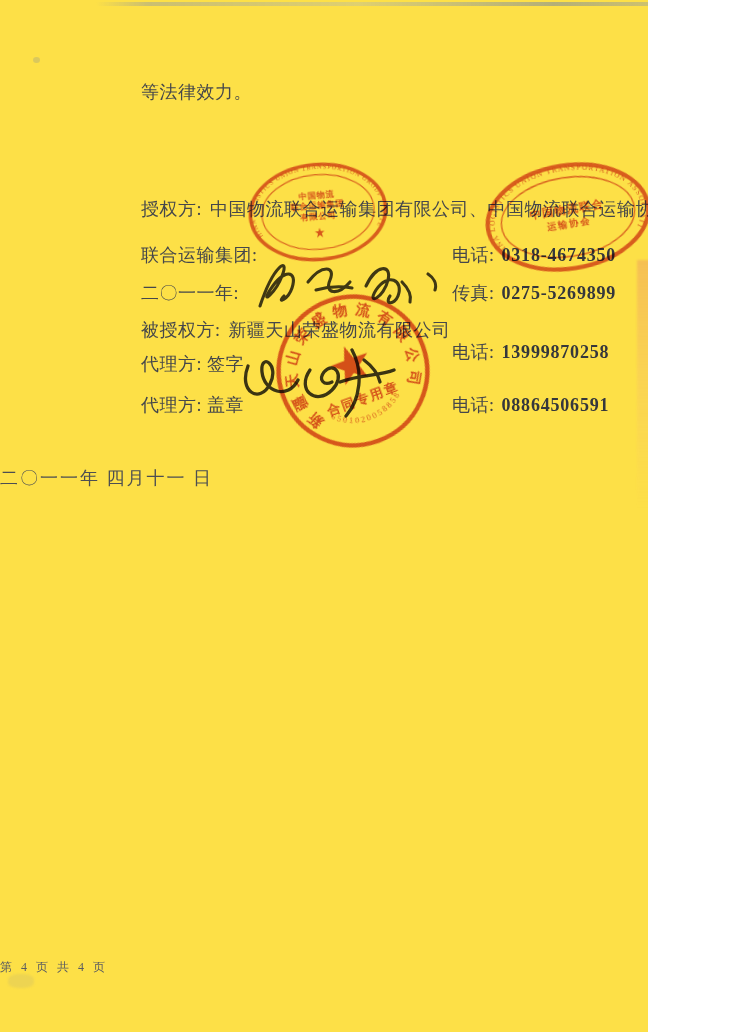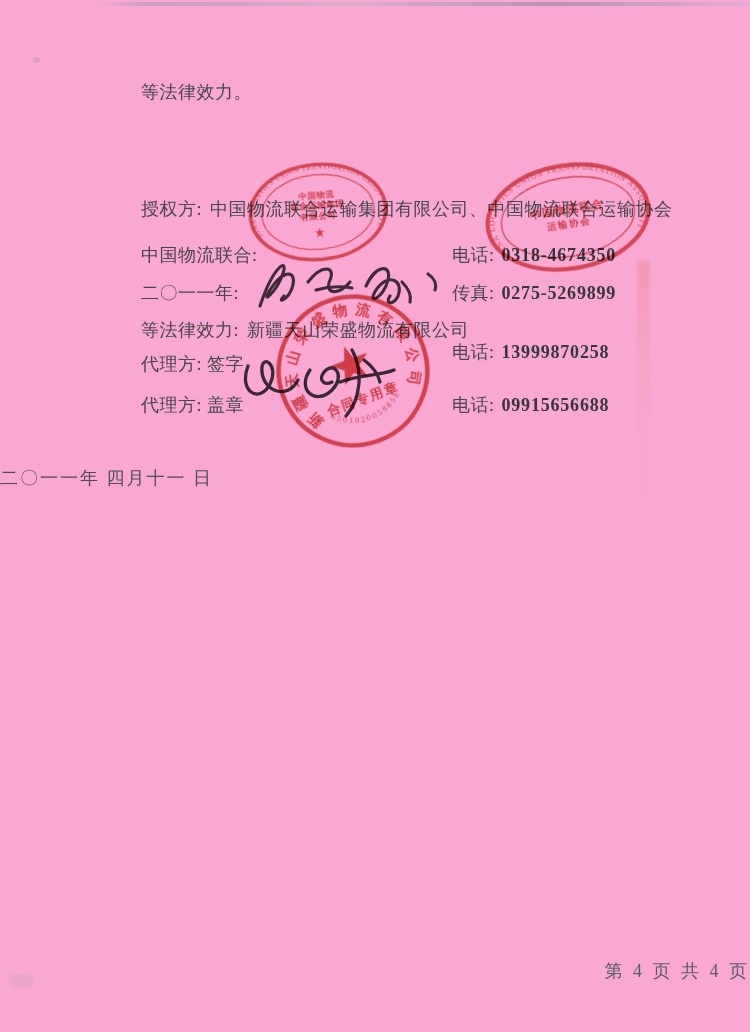--- a/index.html
+++ b/index.html
@@ -1,18 +1,18 @@
 <!DOCTYPE html>
 <html><head>
 <meta charset="utf-8">
 <style>
   html,body{margin:0;padding:0;background:#ffffff;}
   #page{
-    position:relative;width:750px;height:1032px;overflow:hidden;
-    background:#f9a8d4;
+    position:relative;width:648px;height:1032px;overflow:hidden;
+    background:#fde047;
     font-family:"Liberation Serif","DejaVu Serif",serif;
     color:#45474b;
   }
   
   .scan-top-edge{
     position:absolute;left:96px;top:2px;width:654px;height:4px;
     background:linear-gradient(90deg,rgba(150,150,150,0) 0%,rgba(140,150,165,.45) 8%,rgba(165,178,190,.35) 40%,rgba(120,135,160,.55) 70%,rgba(170,180,195,.25) 100%);
     filter:blur(.4px);
   }
   .scan-dot{
@@ -29,21 +29,21 @@
     filter:blur(1.2px);
   }
   
   .line{position:absolute;font-size:18px;letter-spacing:.5px;white-space:nowrap;}
   .intro{left:141px;top:80px;}
   .row-left{left:141px;}
   .row-right{left:452px;}
   .num{font-weight:600;color:#35373c;margin-left:7px;letter-spacing:.8px;}
   .val{margin-left:8px;}
   .date-line{position:absolute;left:0;right:0;top:466px;font-size:18px;letter-spacing:2px;color:#4c4e52;}
-  .footer-line{position:absolute;left:0;right:0;top:959px;text-align:right;font-size:18px;letter-spacing:3px;color:#5a5c60;padding-left:32px;}
+  .footer-line{position:absolute;left:0;right:0;top:959px;text-align:left;font-size:12px;letter-spacing:3px;color:#5a5c60;}
   
   .stamp{position:absolute;mix-blend-mode:multiply;filter:blur(.3px);}
   .stamp svg{display:block;width:100%;height:100%;}
   .stamp-group{left:246px;top:160px;width:144px;height:104px;transform:rotate(-5deg);opacity:.93;}
   .stamp-assoc{left:482px;top:161px;width:172px;height:112px;transform:rotate(-9deg);opacity:.93;}
   .stamp-seal{left:270px;top:288px;width:166px;height:166px;transform:rotate(-20deg);opacity:.95;}
   .seal-text{font-family:"Liberation Serif","DejaVu Serif",serif;}
   
   .signature{position:absolute;mix-blend-mode:multiply;}
   .sig-legal{left:246px;top:252px;width:196px;height:72px;}
@@ -59,49 +59,49 @@
   <div class="scan-smudge"></div>
   <div class="ink-streak"></div>
 
   <div class="line intro"><span>等法律效力。</span></div>
 
   <div class="line row-left" style="top:197px">
     <span>授权方:</span><span class="val">中国物流联合运输集团有限公司、中国物流联合运输协会</span>
   </div>
 
   <div class="line row-left" style="top:243px">
-    <span>中国物流联合:</span>
+    <span>联合运输集团:</span>
   </div>
   <div class="line row-right" style="top:243px">
     <span>电话:</span><span class="num">0318-4674350</span>
   </div>
 
   <div class="line row-left" style="top:281px">
     <span>二〇一一年:</span>
   </div>
   <div class="line row-right" style="top:281px">
     <span>传真:</span><span class="num">0275-5269899</span>
   </div>
 
   <div class="line row-left" style="top:318px">
-    <span>等法律效力:</span><span class="val">新疆天山荣盛物流有限公司</span>
+    <span>被授权方:</span><span class="val">新疆天山荣盛物流有限公司</span>
   </div>
 
   <div class="line row-left" style="top:352px">
     <span>代理方: 签字</span>
   </div>
   <div class="line row-right" style="top:340px">
     <span>电话:</span><span class="num">13999870258</span>
   </div>
 
   <div class="line row-left" style="top:393px">
     <span>代理方: 盖章</span>
   </div>
   <div class="line row-right" style="top:393px">
-    <span>电话:</span><span class="num">09915656688</span>
+    <span>电话:</span><span class="num">08864506591</span>
   </div>
 
   <div class="date-line">二〇一一年 四月十一 日</div>
   <div class="footer-line">第 4 页 共 4 页</div>
 
   <div class="signature sig-legal">
     <svg viewBox="0 0 196 72">
       <g fill="none" stroke="#26262b" stroke-width="3.1" stroke-linecap="round" stroke-linejoin="round" opacity=".88">
         <path d="M14,54 C28,12 44,4 36,24 C30,40 14,54 24,38 C38,16 52,18 46,36 C42,48 30,52 38,44"></path>
         <path d="M62,30 C76,12 90,14 84,28 C78,42 92,44 104,30"></path>

